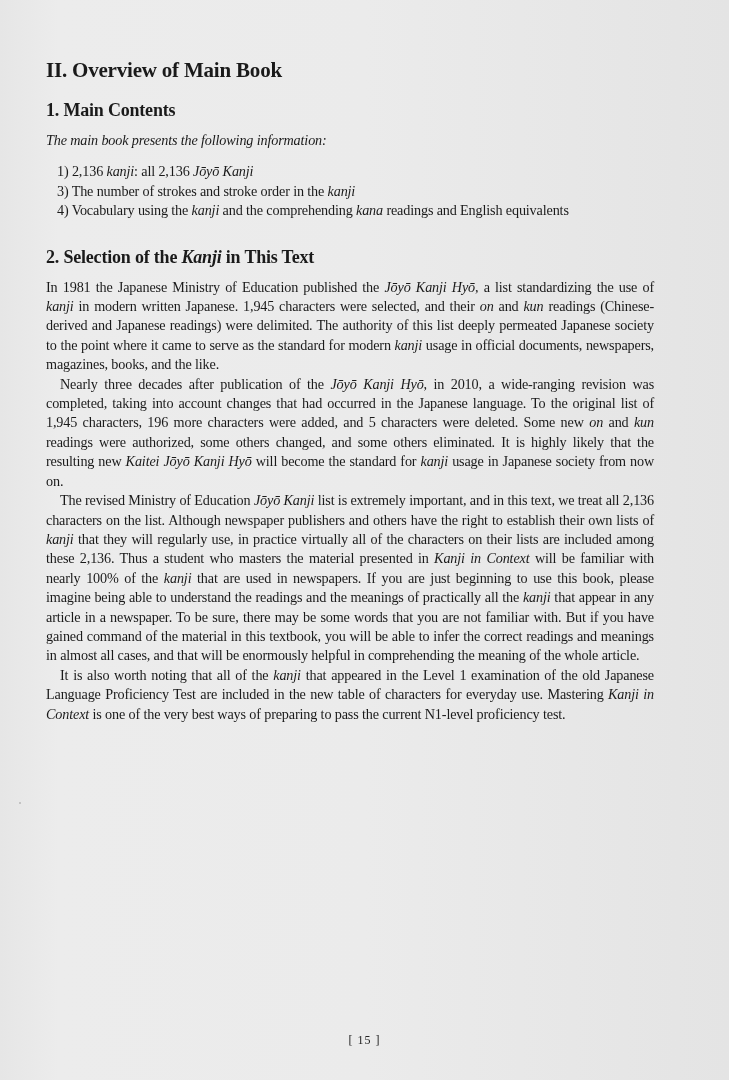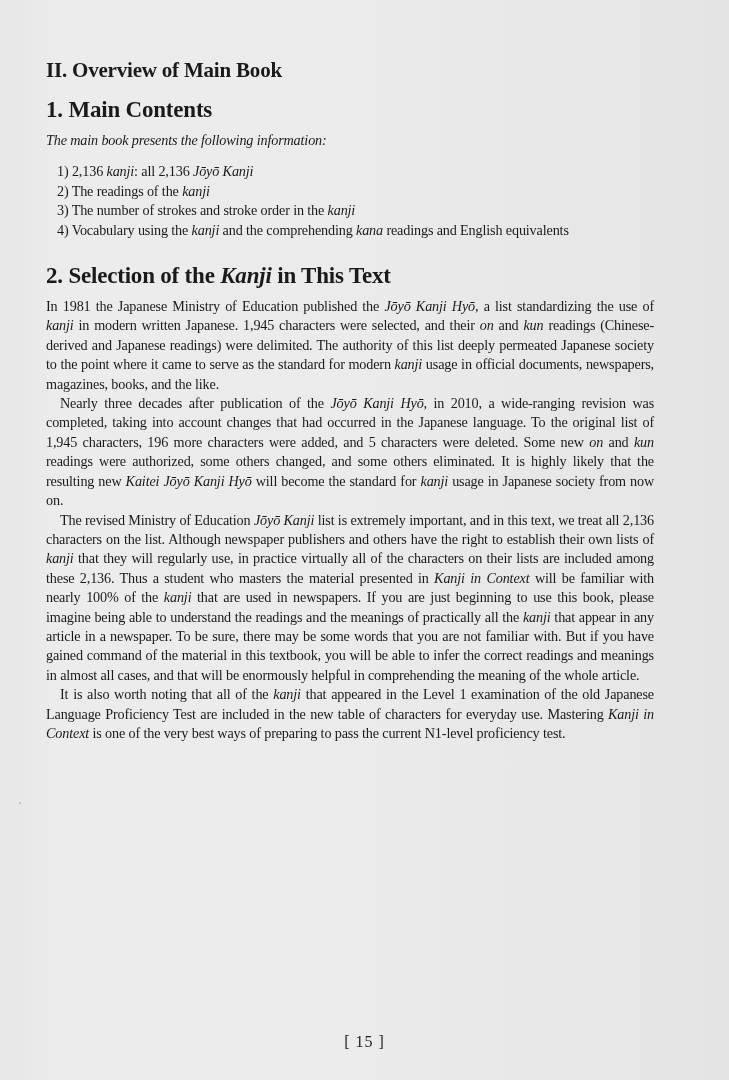--- a/index.html
+++ b/index.html
@@ -22,21 +22,21 @@
       width: 608px;
     }
     h1 {
       font-size: 21px;
       font-weight: bold;
       margin: 0 0 14px 0;
       line-height: 28px;
       letter-spacing: -0.2px;
     }
     h2 {
-      font-size: 23px;
+      font-size: 18px;
       font-weight: bold;
       margin: 0 0 9px 0;
       line-height: 24px;
       letter-spacing: -0.2px;
     }
     p {
       margin: 0;
       font-size: 14.2px;
       line-height: 19.4px;
       text-align: justify;
@@ -60,21 +60,21 @@
       text-indent: 14px;
     }
     i { font-style: italic; }
     .section2 { margin-top: 0; }
     .page-number {
       position: absolute;
       left: 0;
       width: 729px;
       top: 1033px;
       text-align: center;
-      font-size: 16px;
+      font-size: 12px;
       color: #222;
       letter-spacing: 1px;
     }
     .margin-dot {
       position: absolute;
       left: 19px;
       top: 802px;
       width: 2px;
       height: 2px;
       background: #b9b9b9;
@@ -85,21 +85,20 @@
 <body>
 
 <div class="page">
   <h1>II. Overview of Main Book</h1>
 
   <section>
     <h2>1. Main Contents</h2>
     <p class="intro">The main book presents the following information:</p>
     <ol class="contents">
       <li><span>1) 2,136 </span><i>kanji</i><span>: all 2,136 </span><i>Jōyō Kanji</i><span></span></li>
-      <li><span>2) The readings of the </span><i>kanji</i><span></span><i></i><span></span></li>
       <li><span>3) The number of strokes and stroke order in the </span><i>kanji</i><span></span><i></i><span></span></li>
       <li><span>4) Vocabulary using the </span><i>kanji</i><span> and the comprehending </span><i>kana</i><span> readings and English equivalents</span></li>
     </ol>
   </section>
 
   <section class="section2">
     <h2><span>2. Selection of the </span><i>Kanji</i><span> in This Text</span></h2>
     <p><span>In 1981 the Japanese Ministry of Education published the </span><i>Jōyō Kanji Hyō</i><span>, a list standardizing the use of </span><i>kanji</i><span> in modern written Japanese. 1,945 characters were selected, and their </span><i>on</i><span> and </span><i>kun</i><span> readings (Chinese-derived and Japanese readings) were delimited. The authority of this list deeply permeated Japanese society to the point where it came to serve as the standard for modern </span><i>kanji</i><span> usage in official documents, newspapers, magazines, books, and the like.</span></p>
     <p class="indent"><span>Nearly three decades after publication of the </span><i>Jōyō Kanji Hyō</i><span>, in 2010, a wide-ranging revision was completed, taking into account changes that had occurred in the Japanese language. To the original list of 1,945 characters, 196 more characters were added, and 5 characters were deleted. Some new </span><i>on</i><span> and </span><i>kun</i><span> readings were authorized, some others changed, and some others eliminated. It is highly likely that the resulting new </span><i>Kaitei Jōyō Kanji Hyō</i><span> will become the standard for </span><i>kanji</i><span> usage in Japanese society from now on.</span></p>
     <p class="indent"><span>The revised Ministry of Education </span><i>Jōyō Kanji</i><span> list is extremely important, and in this text, we treat all 2,136 characters on the list. Although newspaper publishers and others have the right to establish their own lists of </span><i>kanji</i><span> that they will regularly use, in practice virtually all of the characters on their lists are included among these 2,136. Thus a student who masters the material presented in </span><i>Kanji in Context</i><span> will be familiar with nearly 100% of the </span><i>kanji</i><span> that are used in newspapers. If you are just beginning to use this book, please imagine being able to understand the readings and the meanings of practically all the </span><i>kanji</i><span> that appear in any article in a newspaper. To be sure, there may be some words that you are not familiar with. But if you have gained command of the material in this textbook, you will be able to infer the correct readings and meanings in almost all cases, and that will be enormously helpful in comprehending the meaning of the whole article.</span></p>

